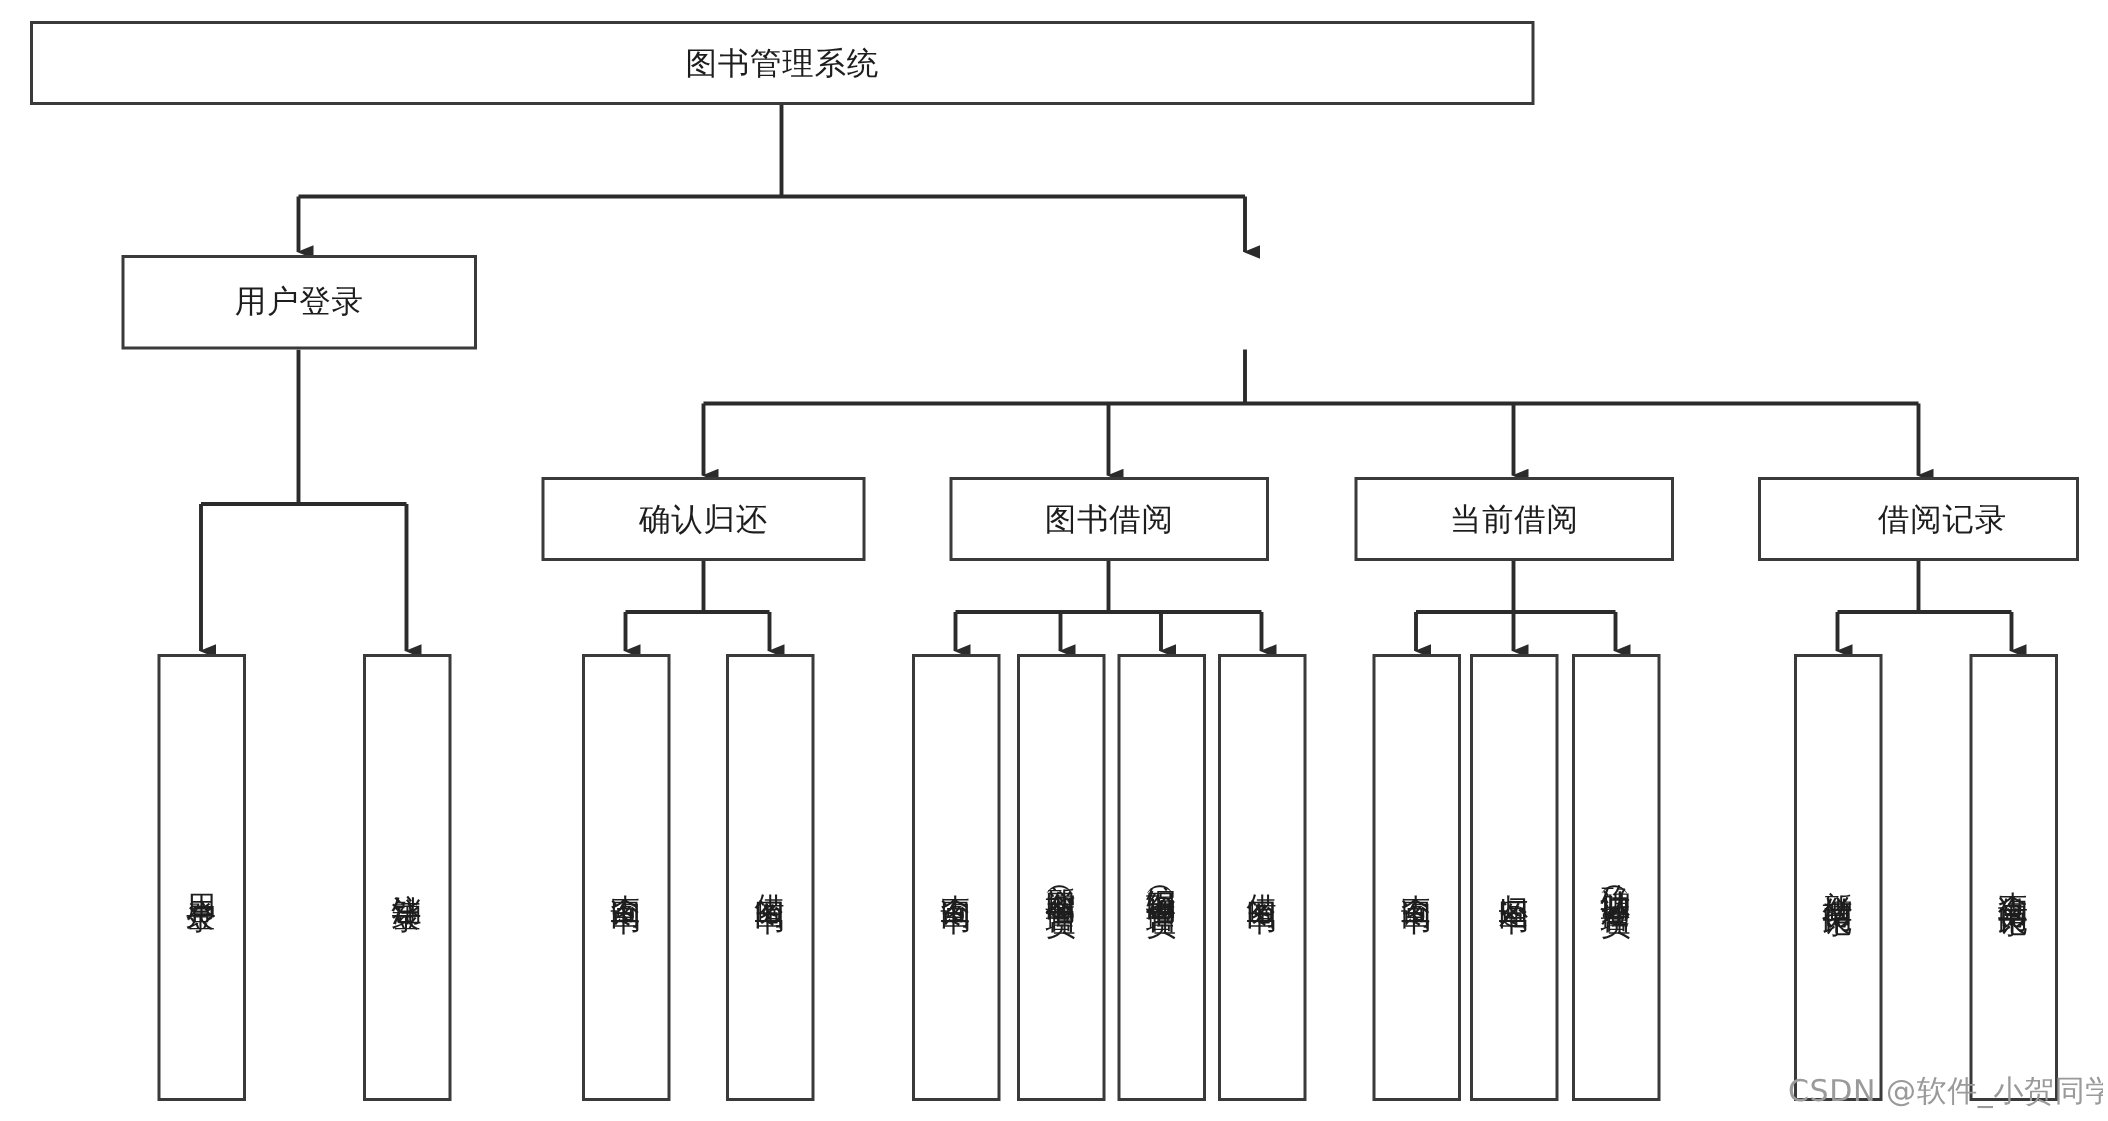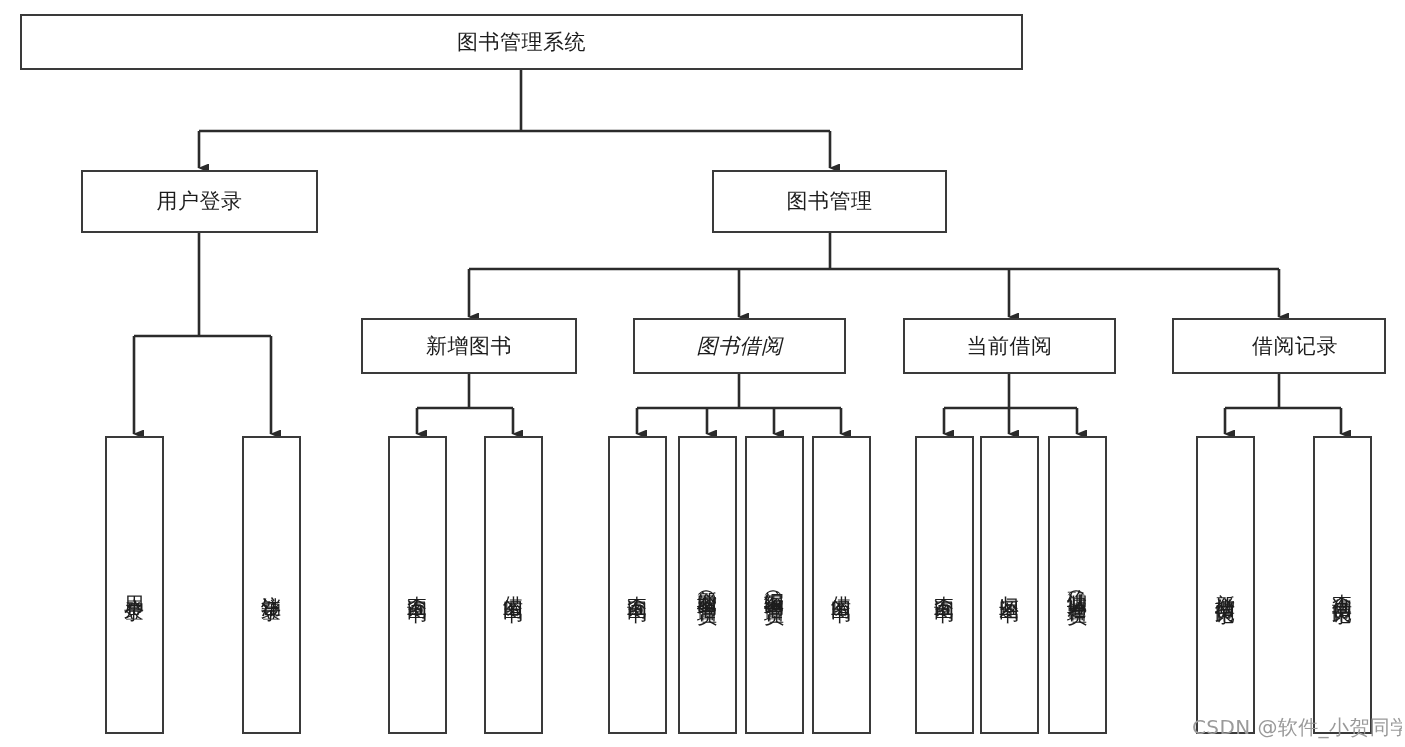--- a/index.html
+++ b/index.html
@@ -119,28 +119,25 @@
     </g>
   </svg>
 
   <div class="node-box" style="left:20px; top:14px; width:1003px; height:56px;">
     <span class="node-label">图书管理系统</span>
   </div>
 
   <div class="node-box" style="left:81px; top:170px; width:237px; height:63px;">
     <span class="node-label">用户登录</span>
   </div>
-  <div class="node-box" style="left:712px; top:170px; width:235px; height:63px;">
-    <span class="node-label">图书管理</span>
-  </div>
 
   <div class="node-box" style="left:361px; top:318px; width:216px; height:56px;">
-    <span class="node-label">新增图书</span>
+    <span class="node-label">确认归还</span>
   </div>
-  <div class="node-box" style="left:633px; top:318px; width:213px; height:56px;font-style:italic;">
+  <div class="node-box" style="left:633px; top:318px; width:213px; height:56px;">
     <span class="node-label">图书借阅</span>
   </div>
   <div class="node-box" style="left:903px; top:318px; width:213px; height:56px;">
     <span class="node-label">当前借阅</span>
   </div>
   <div class="node-box" style="left:1172px; top:318px; width:214px; height:56px;padding-left:32px;">
     <span class="node-label">借阅记录</span>
   </div>
 
   <div class="node-box vertical" style="left:105px; top:436px; width:59px; height:298px;">

